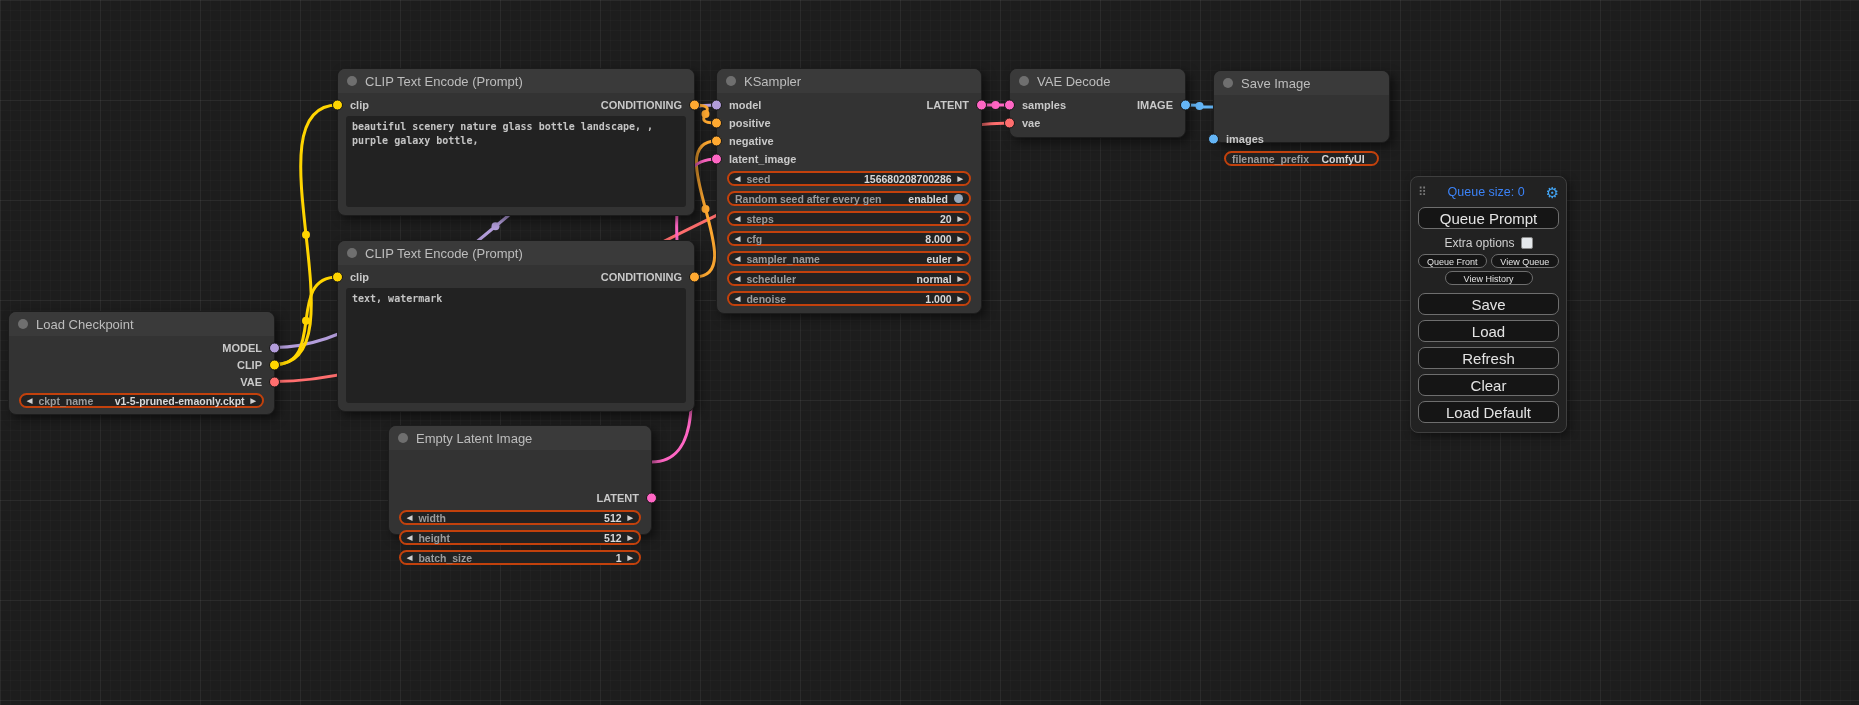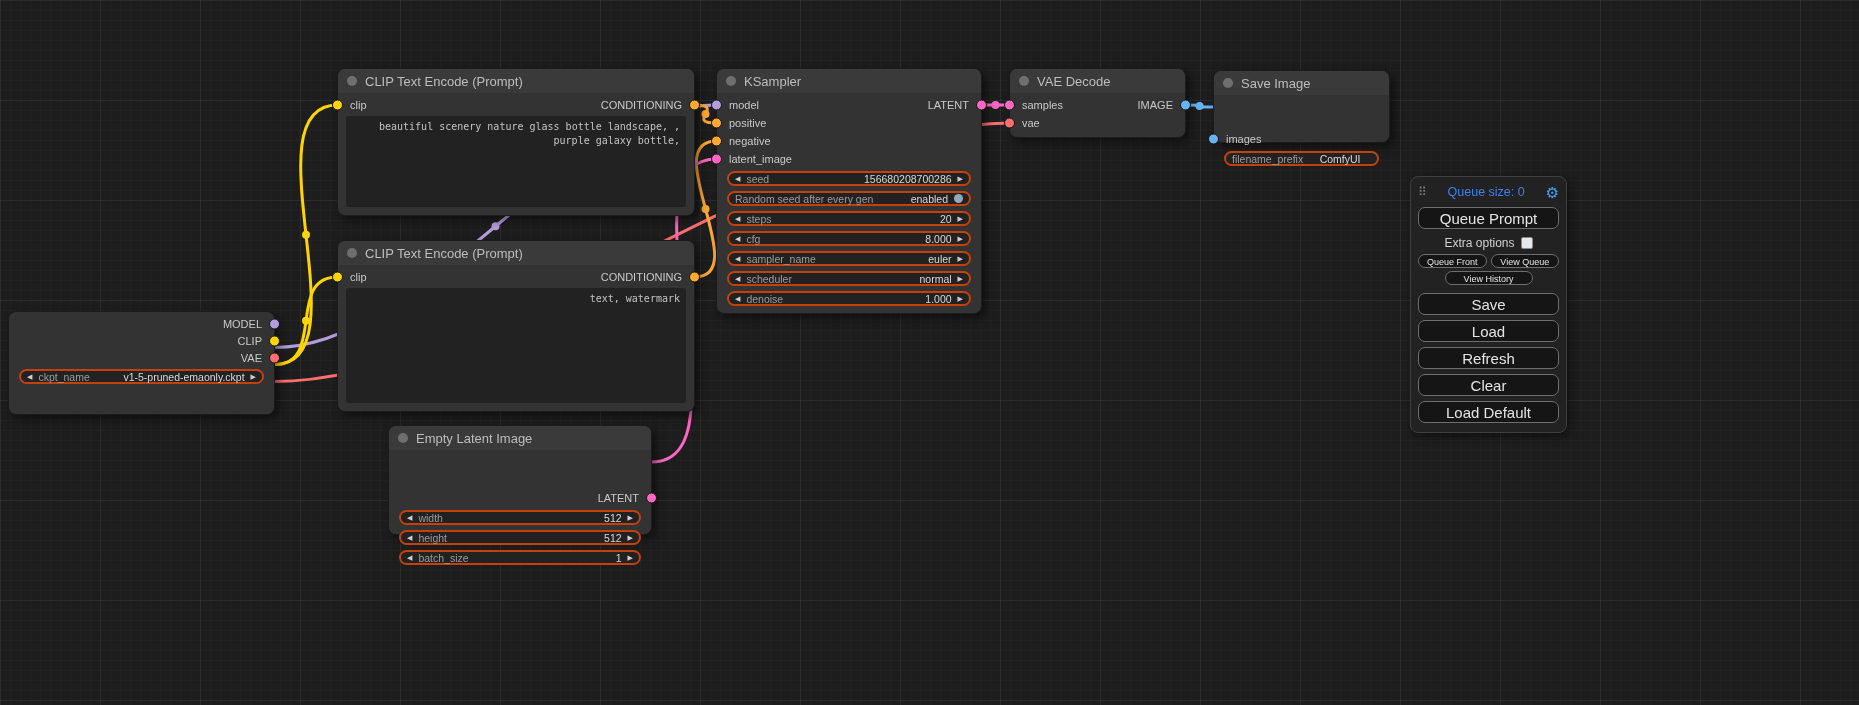--- a/index.html
+++ b/index.html
@@ -33,21 +33,21 @@
   .node-title{
     height:24px;flex:0 0 24px;
     background:#3a3a3a;
     border-radius:7px 7px 0 0;
     display:flex;align-items:center;gap:8px;
     padding:0 9px;
     font-size:13px;color:#bdbdbd;
     white-space:nowrap;overflow:hidden;
   }
   .title-dot{width:10px;height:10px;border-radius:50%;background:#6f6f6f;flex:0 0 auto;}
-  .node-body{display:flex;flex-direction:column;padding-top:3px;padding-bottom:7px;flex:1;}
+  .node-body{display:flex;flex-direction:column;padding-top:3px;padding-bottom:7px;flex:1;font-weight:bold;}
   .slot-row{
     position:relative;height:18px;flex:0 0 18px;
     display:flex;align-items:center;justify-content:space-between;
     padding:0 12px;font-size:11px;color:#c9c9c9;
   }
   .slot-row.single-right{justify-content:flex-end;}
   .slot-label{white-space:nowrap;}
   .slot-dot{
     position:absolute;width:9px;height:9px;border-radius:50%;
     top:50%;transform:translateY(-50%);
@@ -73,21 +73,20 @@
   .toggle-dot{width:9px;height:9px;border-radius:50%;flex:0 0 auto;}
 
   .prompt{
     flex:1;margin:2px 8px 8px 8px;
     background:#222222;border-radius:3px;
     padding:4px 6px;
     font-family:"DejaVu Sans Mono", monospace;
     font-size:10px;line-height:1.4;color:#c4c4c4;
     white-space:pre-wrap;word-break:break-word;
     overflow:hidden;
-    text-align:right;
   }
 
   
   #node-load-checkpoint{left:8px;top:311px;width:267px;height:104px;}
   #node-clip-positive{left:337px;top:68px;width:358px;height:148px;}
   #node-clip-negative{left:337px;top:240px;width:358px;height:172px;}
   #node-empty-latent{left:388px;top:425px;width:264px;height:110px;gap:36px;}
   #node-ksampler{left:716px;top:68px;width:266px;height:246px;}
   #node-vae-decode{left:1009px;top:68px;width:177px;height:70px;}
   #node-save-image{left:1213px;top:70px;width:177px;height:73px;gap:32px;}
@@ -146,20 +145,24 @@
       <circle cx="705.5" cy="209" r="4" fill="#FFA931"></circle>
       <path d="M 651.5 462 C 753.9733825258714 462, 614.0266174741286 159, 716.5 159" stroke="#FF66C4" stroke-width="3" fill="none" stroke-linecap="round"></path>
       <circle cx="684" cy="310.5" r="4" fill="#FF66C4"></circle>
       <path d="M 981.5 105 C 1013.5 105, 977.5 105, 1009.5 105" stroke="#FF66C4" stroke-width="3" fill="none" stroke-linecap="round"></path>
       <circle cx="995.5" cy="105" r="4" fill="#FF66C4"></circle>
       <path d="M 1185.5 105 C 1217.517834423809 105, 1181.482165576191 107, 1213.5 107" stroke="#64B5F6" stroke-width="3" fill="none" stroke-linecap="round"></path>
       <circle cx="1199.5" cy="106" r="4" fill="#64B5F6"></circle>
     </svg>
 
   <div class="node" id="node-load-checkpoint">
+    <div class="node-title">
+      <span class="title-dot"></span>
+      <span>Load Checkpoint</span>
+    </div>
     <div class="node-body">
       <div class="slot-row single-right" style="height:17px;flex-basis:17px;">
         <span class="slot-label">MODEL</span>
         <span class="slot-dot out" style="background: rgb(179, 157, 219);"></span>
       </div>
       <div class="slot-row single-right" style="height:17px;flex-basis:17px;">
         <span class="slot-label">CLIP</span>
         <span class="slot-dot out" style="background: rgb(255, 213, 0);"></span>
       </div>
       <div class="slot-row single-right" style="height:17px;flex-basis:17px;">

